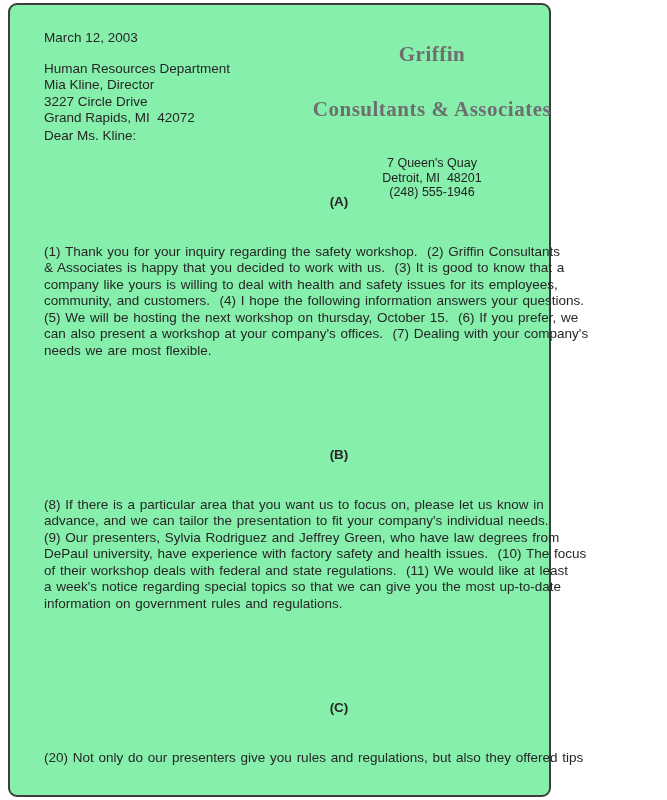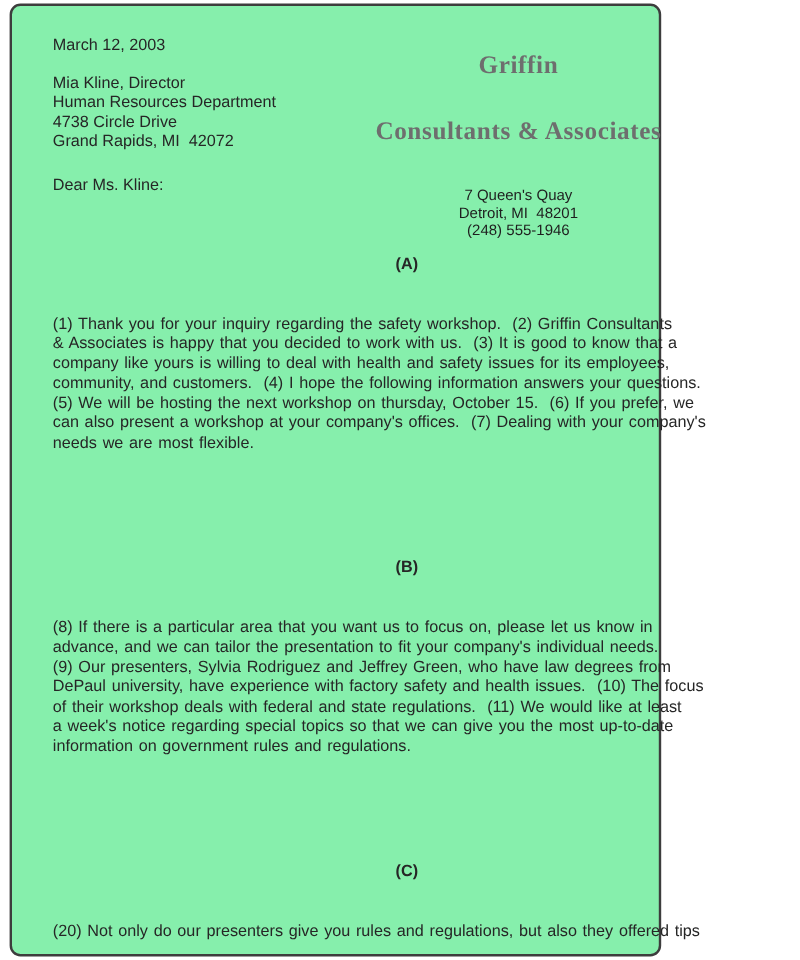--- a/index.html
+++ b/index.html
@@ -52,21 +52,21 @@
   }
   .lh-address {
     margin-top: 3px;
     font-size: 12.5px;
     line-height: 14.5px;
     color: #1e1e1e;
   }
 
   .date { margin-top: 4px; }
   .recipient { margin-top: 14px; }
-  .salutation { margin-top: 19px; }
+  .salutation { margin-top: 1px; }
 
   .section-label {
     width: 590px;
     text-align: center;
     font-weight: 700;
   }
   .section-lines { word-spacing: 1px; }
   .sec-a { margin-top: 17px; }
   .sec-b { margin-top: 22px; }
   .sec-c { margin-top: 22px; }
@@ -78,21 +78,21 @@
   <div class="content">
 
     <div class="letterhead">
       <div class="lh-name1">Griffin</div>
       <div class="lh-name2">Consultants &amp; Associates</div>
       <div class="lh-address"><div>7 Queen's Quay</div><div>Detroit, MI  48201</div><div>(248) 555-1946</div></div>
     </div>
 
     <div class="date">March 12, 2003</div>
 
-    <div class="recipient"><div>Mia Kline, Director</div><div>Human Resources Department</div><div>4738 Circle Drive</div><div>Grand Rapids, MI  42072</div></div>
+    <div class="recipient"><div>Human Resources Department</div><div>Mia Kline, Director</div><div>3227 Circle Drive</div><div>Grand Rapids, MI  42072</div></div>
 
     <div class="salutation">Dear Ms. Kline:</div>
 
     <div class="section sec-a">
       <div class="section-label">(A)</div>
       <div class="section-lines"><div>(1) Thank you for your inquiry regarding the safety workshop.  (2) Griffin Consultants</div><div>&amp; Associates is happy that you decided to work with us.  (3) It is good to know that a</div><div>company like yours is willing to deal with health and safety issues for its employees,</div><div>community, and customers.  (4) I hope the following information answers your questions.</div><div>(5) We will be hosting the next workshop on thursday, October 15.  (6) If you prefer, we</div><div>can also present a workshop at your company's offices.  (7) Dealing with your company's</div><div>needs we are most flexible.</div></div>
     </div>
 
     <div class="section sec-b">
       <div class="section-label">(B)</div>

